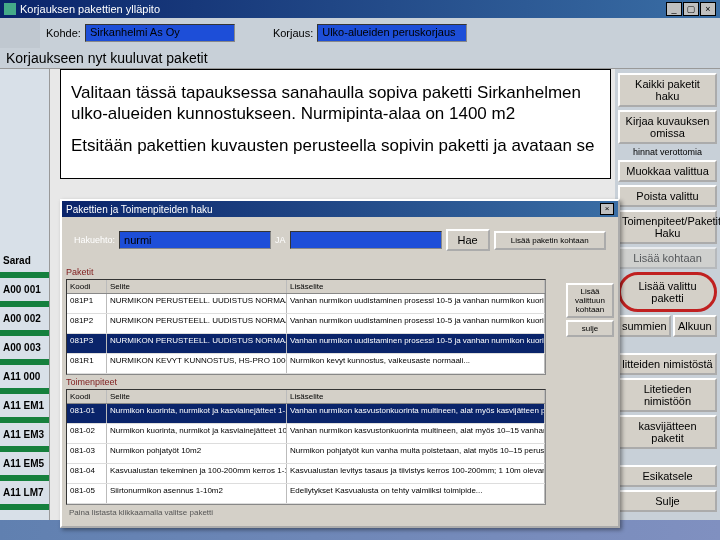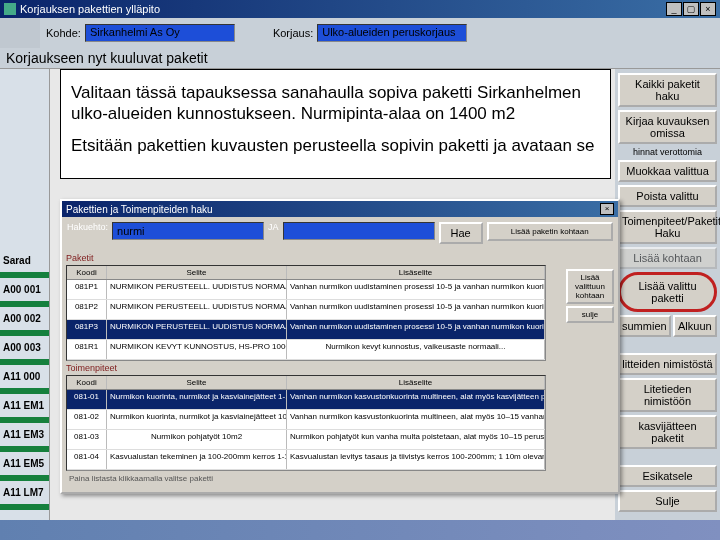--- a/index.html
+++ b/index.html
@@ -81,31 +81,30 @@
   }
   .dlg-title {
     background: linear-gradient(to right, #0a246a, #3a6ea5);
     color: white; height: 16px; display: flex; align-items: center;
     padding: 0 4px; font-size: 10px;
   }
   .dlg-title .close { margin-left: auto; width: 14px; height: 12px;
     background: #c0c0c0; border: 1px solid #000; font-size: 8px;
     text-align: center; color: #000; }
   .dlg-search {
-    display: flex; align-items: flex-start; gap: 4px; padding: 5px;
+    display: flex; align-items: center; gap: 4px; padding: 12px;
   }
   .dlg-search .lbl { color: #fff; font-size: 9px; }
   .dlg-body { padding: 2px 4px 6px; }
   .group-label {
     color: #802020; font-size: 9px; padding: 2px 0;
   }
   .grid {
     background: white; border: 1px inset #888; width: 100%;
     font-size: 8px;
-    text-align: center;
   }
   .grid-header {
     display: flex; background: #d4d0c8; border-bottom: 1px solid #888;
   }
   .grid-header div, .grid-row div {
     padding: 2px 3px; border-right: 1px solid #bbb;
     overflow: hidden; white-space: nowrap;
   }
   .c1 { width: 40px; } .c2 { width: 180px; } .c3 { flex: 1; }
   .grid-row { display: flex; border-bottom: 1px solid #ddd; min-height: 20px; }
@@ -225,20 +224,25 @@
             <div class="grid-row">
                 <div class="c1">081-03</div>
                 <div class="c2">Nurmikon pohjatyöt 10m2</div>
                 <div class="c3">Nurmikon pohjatyöt kun vanha multa poistetaan, alat myös 10–15 perustan...</div>
               </div>
             <div class="grid-row">
                 <div class="c1">081-04</div>
                 <div class="c2">Kasvualustan tekeminen ja 100-200mm kerros 1-10m2</div>
                 <div class="c3">Kasvualustan levitys tasaus ja tiivistys kerros 100-200mm; 1 10m olevan...</div>
               </div>
+            <div class="grid-row">
+                <div class="c1">081-05</div>
+                <div class="c2">Siirtonurmikon asennus 1-10m2</div>
+                <div class="c3">Edellytykset Kasvualusta on tehty valmiiksi toimipide...</div>
+              </div>
           </div>
           <div style="font-size:8px;padding:3px;color:#555">Paina listasta klikkaamalla valitse paketti</div>
 
           <div class="dlg-sidebar">
             <div class="btn">Lisää valittuun kohtaan</div>
             <div class="btn">sulje</div>
           </div>
         </div>
       </div>
     </div>

